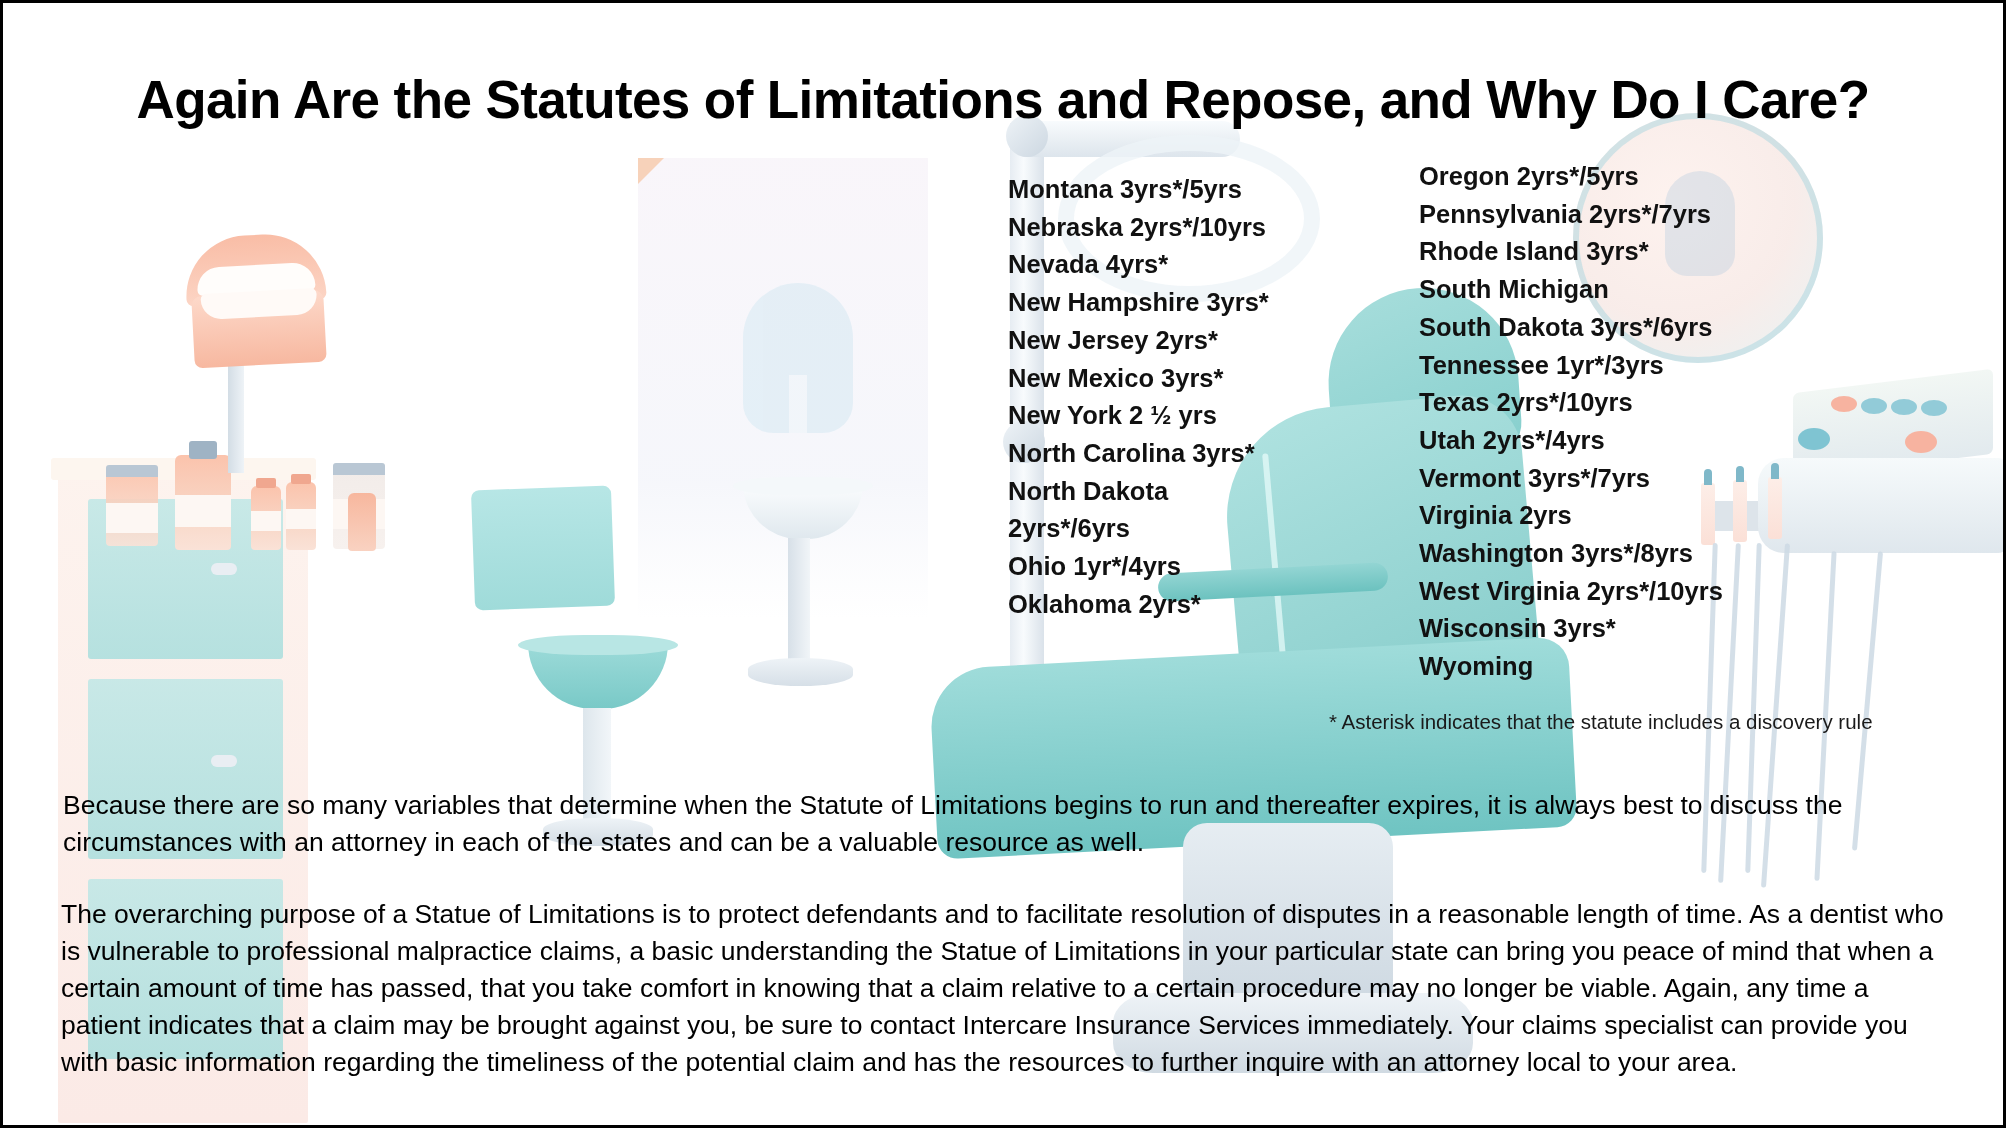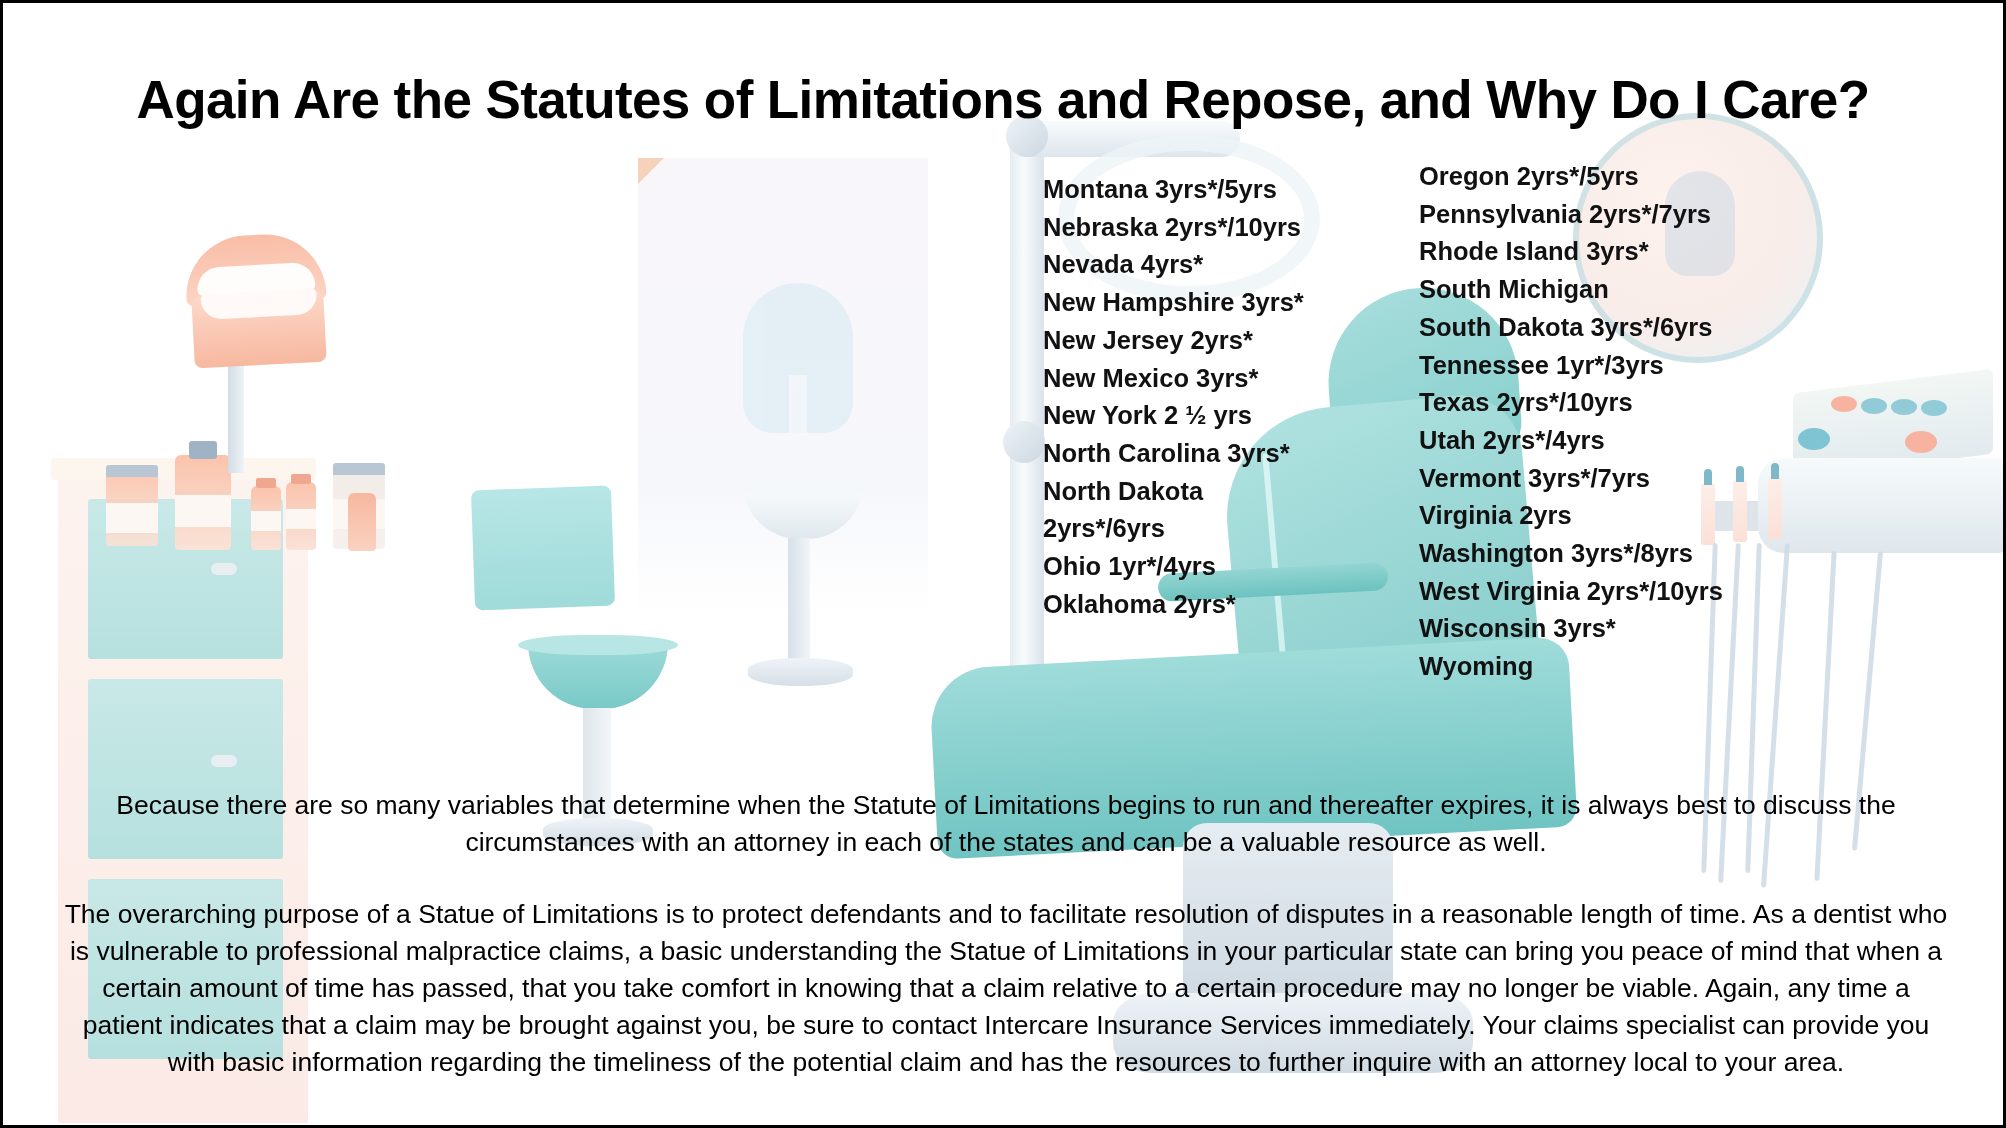--- a/index.html
+++ b/index.html
@@ -447,40 +447,40 @@
     position: absolute;
     font-weight: bold;
     font-size: 25.5px;
     line-height: 37.7px;
     color: #111111;
     white-space: pre-line;
     font-family: "Liberation Sans", sans-serif;
   }
   .col-1 { left: 335px; top: 167px; width: 330px; }
   .col-2 { left: 694px; top: 167px; width: 330px; }
-  .col-3 { left: 1040px; top: 168px; width: 300px; }
+  .col-3 { left: 1005px; top: 168px; width: 300px; }
   .col-4 { left: 1416px; top: 155px; width: 340px; }
 
   .footnote {
     position: absolute;
     left: 1326px;
     top: 707px;
     width: 640px;
     text-align: left;
     font-size: 20.5px;
     color: #1a1a1a;
     font-family: "Liberation Sans", sans-serif;
   }
 
   .para {
     position: absolute;
     color: #000000;
     font-size: 26.5px;
     line-height: 37px;
-    text-align: center;
+    text-align: left;
     font-family: "Liberation Sans", sans-serif;
   }
   .para-1 { left: 60px; top: 757px; width: 1886px; }
   .para-2 { left: 58px; top: 866px; width: 1890px; }
 </style>
 </head>
 <body>
 
 <div class="poster">
 
@@ -606,18 +606,19 @@
 Texas 2yrs*/10yrs
 Utah 2yrs*/4yrs
 Vermont 3yrs*/7yrs
 Virginia 2yrs
 Washington 3yrs*/8yrs
 West Virginia 2yrs*/10yrs
 Wisconsin 3yrs*
 Wyoming</div>
     </div>
 
+    <div class="footnote">* Asterisk indicates that the statute includes a discovery rule</div>
 
     <p class="para para-1">Because there are so many variables that determine when the Statute of Limitations begins to run and thereafter expires, it is always best to discuss the circumstances with an attorney in each of the states and can be a valuable resource as well.</p>
     <p class="para para-2">The overarching purpose of a Statue of Limitations is to protect defendants and to facilitate resolution of disputes in a reasonable length of time. As a dentist who is vulnerable to professional malpractice claims,  a basic understanding the Statue of Limitations in your particular state can bring you peace of mind that when a certain amount of time has passed, that you take comfort in knowing that a claim relative to a certain procedure may no longer be viable. Again, any time a patient indicates that a claim may be brought against you, be sure to contact Intercare Insurance Services immediately. Your claims specialist can provide you with basic information regarding the timeliness of the potential claim and has the resources to further inquire with an attorney local to your area.</p>
   </div>
 
 </div>
 
 </body></html>

